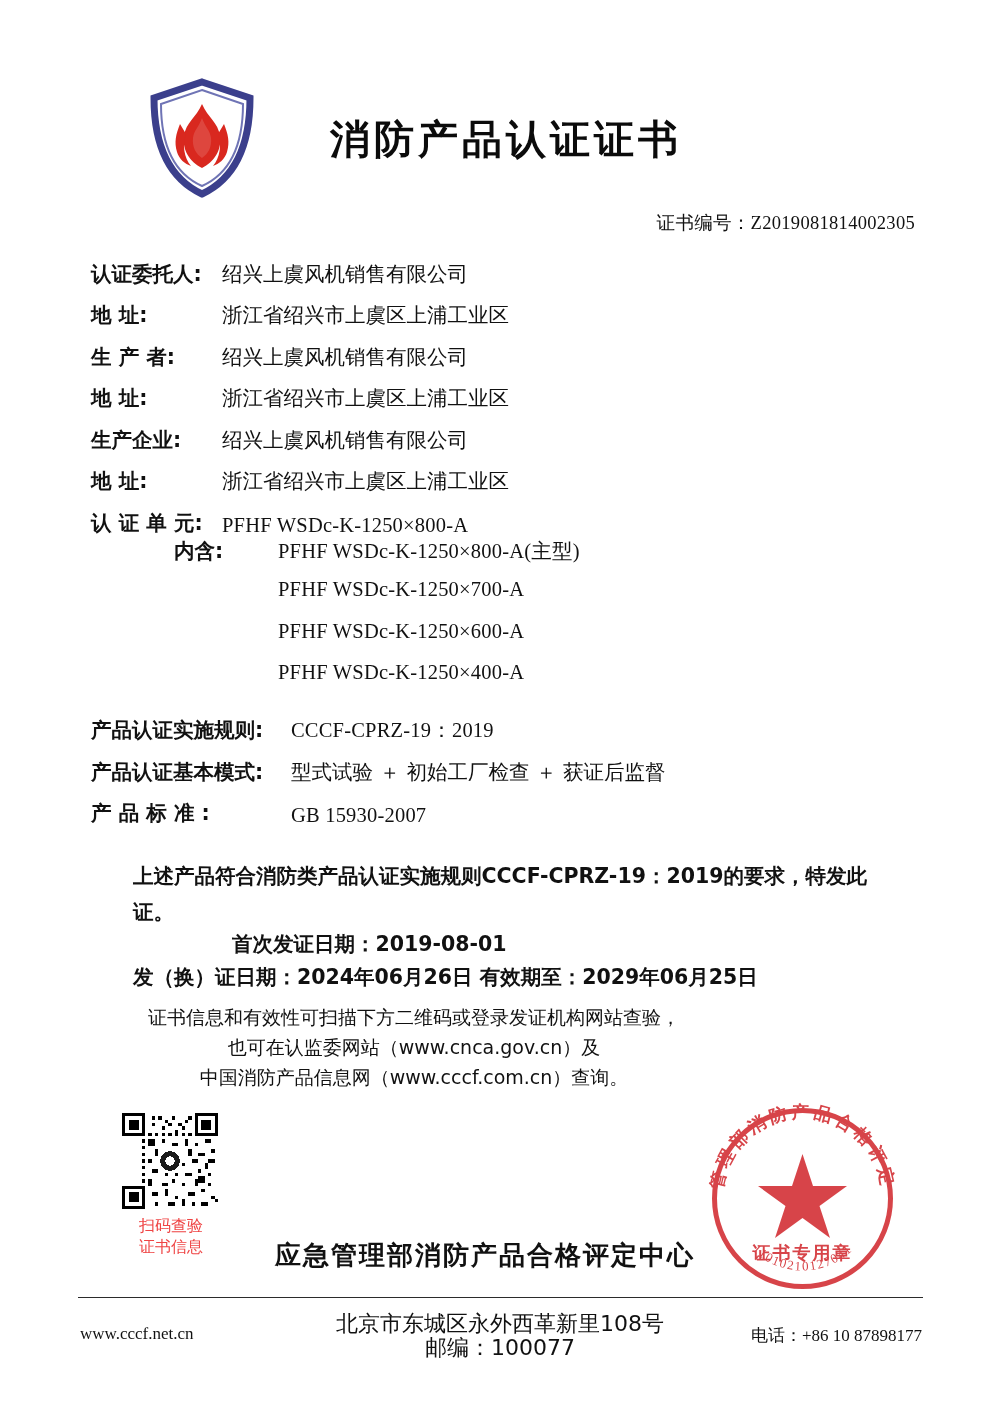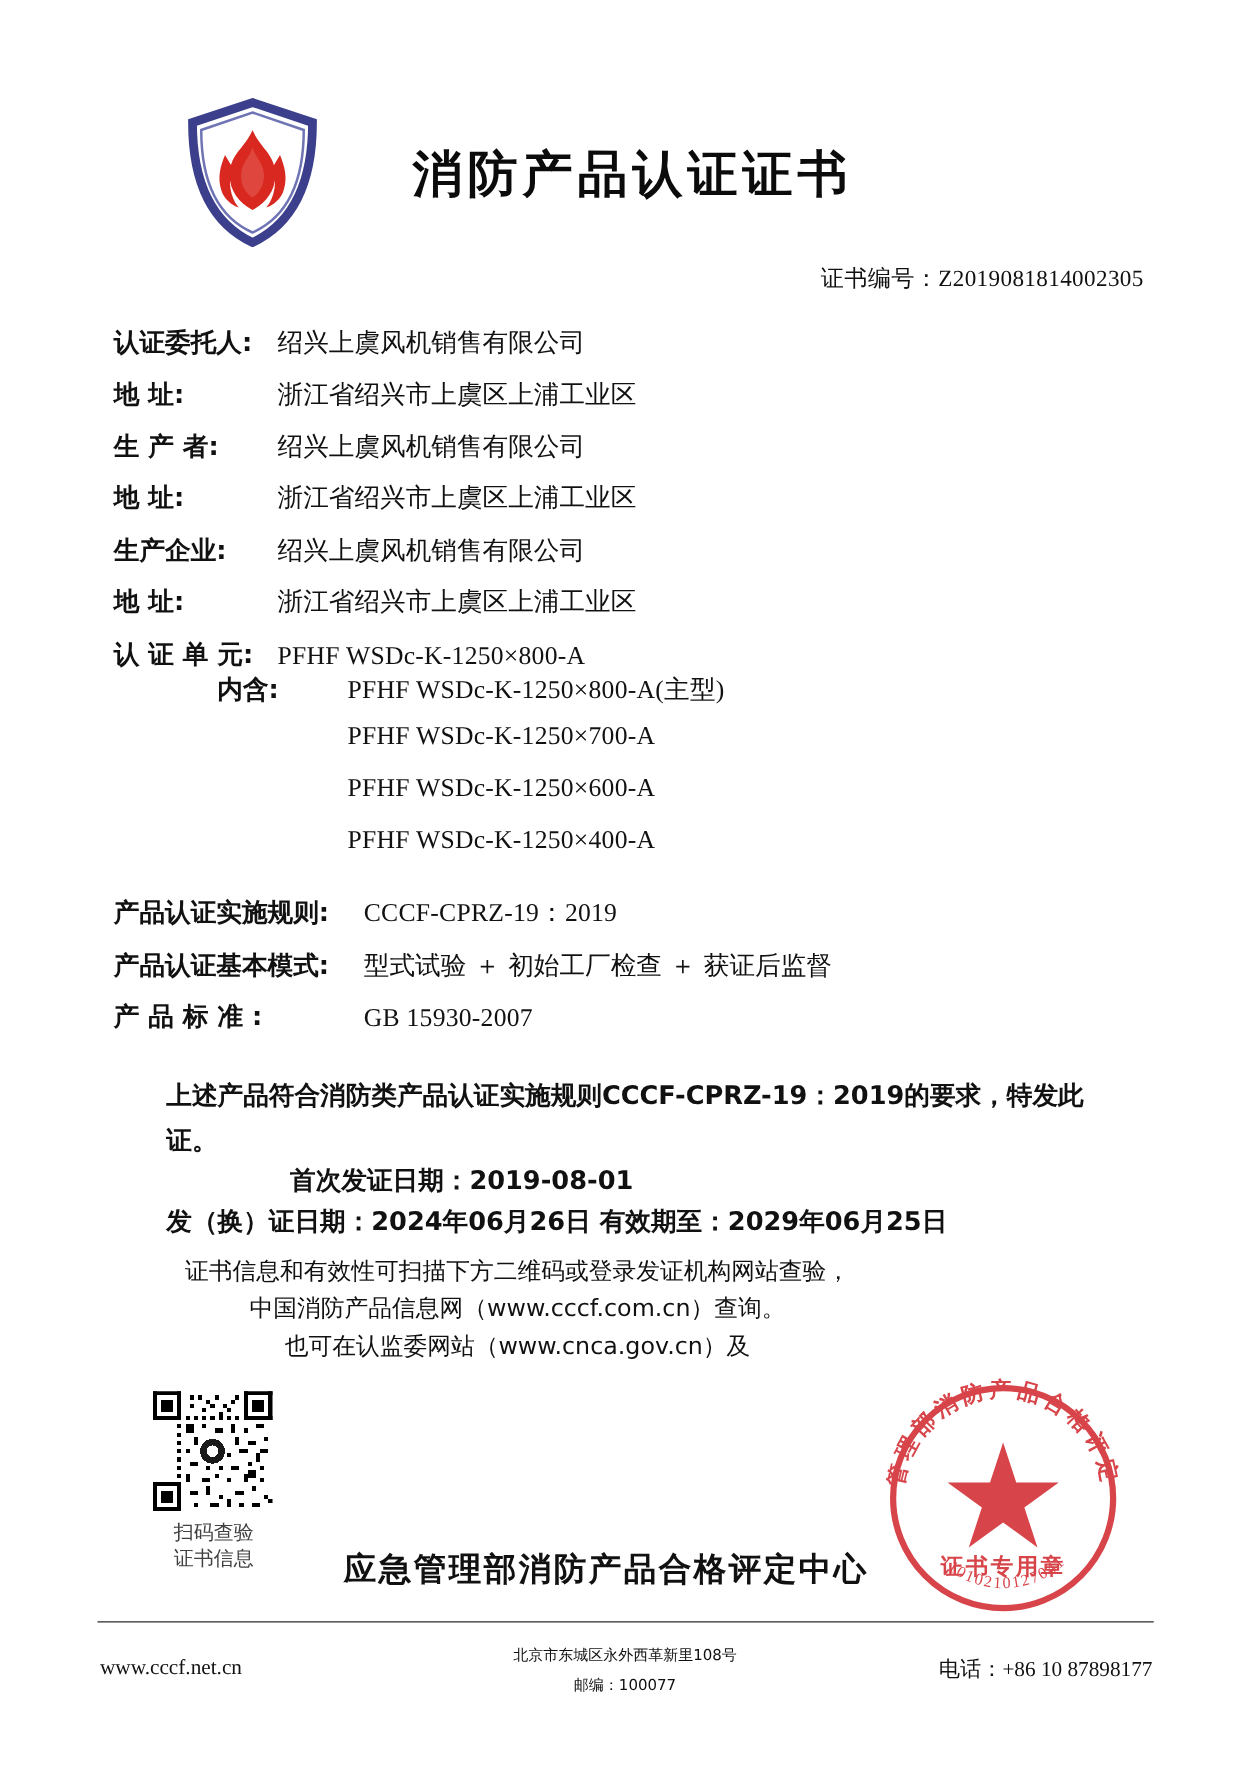--- a/index.html
+++ b/index.html
@@ -162,21 +162,21 @@
   .qr {
     width: 96px;
     height: 96px;
     display: block;
   }
   .qr-caption {
     margin-top: 6px;
     font-size: 16px;
     line-height: 21px;
     font-family: "DejaVu Sans", "Liberation Sans", sans-serif;
-    color: #404040;
+    color: #ef4444;
   }
 
   
   .seal {
     position: absolute;
     left: 700px;
     top: 1096px;
     width: 205px;
     height: 205px;
     opacity: 0.92;
@@ -215,21 +215,21 @@
     top: 22px;
     font-size: 17px;
     font-family: "Liberation Serif", serif;
   }
   .footer-center {
     position: absolute;
     left: 250px;
     top: 10px;
     width: 500px;
     text-align: center;
-    font-size: 12px;
+    font-size: 22px;
     line-height: 24px;
     font-family: "DejaVu Sans", "Liberation Sans", sans-serif;
   }
   .footer-tel {
     position: absolute;
     right: 78px;
     top: 22px;
     font-size: 17px;
     font-family: "Liberation Serif", serif;
     white-space: nowrap;
@@ -339,22 +339,22 @@
 </div>
 
 <div class="statement">上述产品符合消防类产品认证实施规则CCCF-CPRZ-19：2019的要求，特发此证。</div>
 
 <div class="first-issue">首次发证日期：2019-08-01</div>
 
 <div class="issue-line">发（换）证日期：2024年06月26日  有效期至：2029年06月25日</div>
 
 <div class="verify">
   <div>证书信息和有效性可扫描下方二维码或登录发证机构网站查验，</div>
+  <div>也可在认监委网站（www.cnca.gov.cn）及</div>
   <div>中国消防产品信息网（www.cccf.com.cn）查询。</div>
-  <div>也可在认监委网站（www.cnca.gov.cn）及</div>
 </div>
 
 <div class="qr-wrap">
   <svg class="qr" viewBox="0 0 29 29" shape-rendering="crispEdges">
     <rect width="29" height="29" fill="#ffffff"></rect>
     <g fill="#000000">
 
       <rect x="0" y="0" width="7" height="1"></rect>
         <rect x="0" y="6" width="7" height="1"></rect>
       <rect x="0" y="0" width="1" height="7"></rect>

